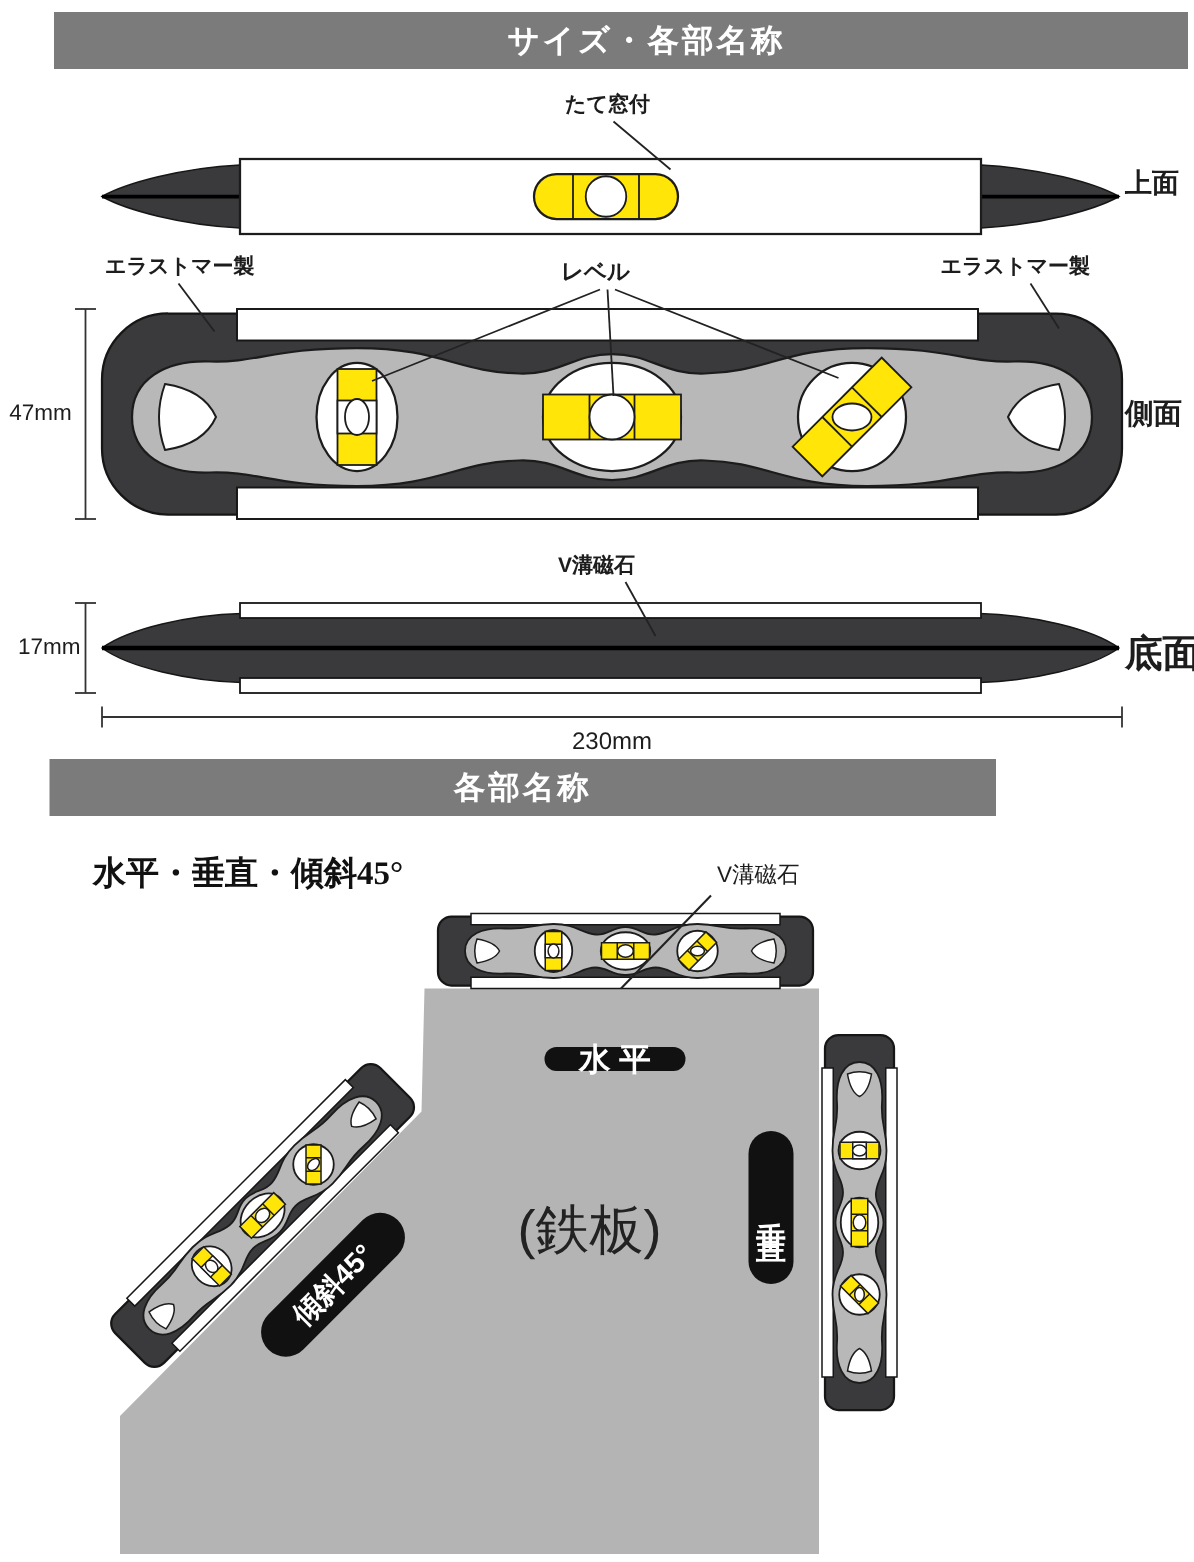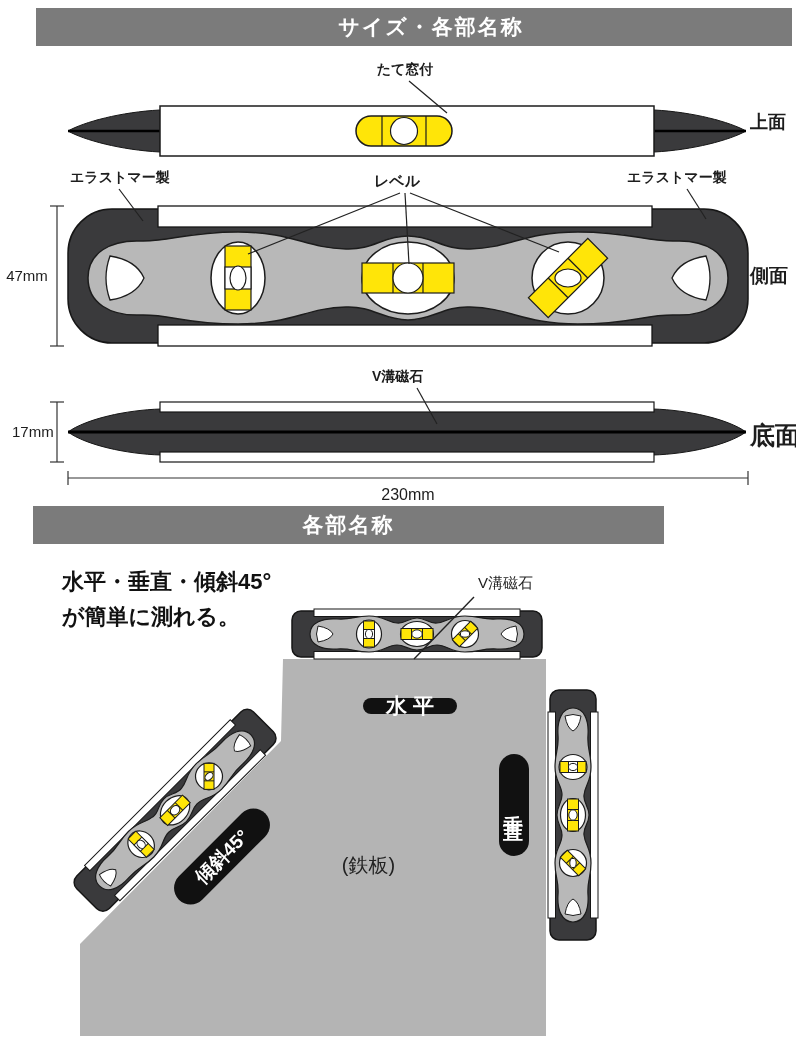--- a/index.html
+++ b/index.html
@@ -146,24 +146,23 @@
   <div class="lbl" style="left:70px;top:169px;font-size:14px;">エラストマー製</div>
   <div class="lbl" style="left:627px;top:169px;font-size:14px;">エラストマー製</div>
   <div class="lbl" style="left:374px;top:172px;width:60px;text-align:left;font-size:15px;">レベル</div>
   <div class="lbl dimtxt" style="left:4px;top:267px;width:46px;text-align:center;">47mm</div>
   <div class="lbl" style="left:750px;top:263px;font-size:19px;">側面</div>
   <div class="lbl" style="left:372px;top:368px;font-size:14px;">V溝磁石</div>
   <div class="lbl dimtxt" style="left:12px;top:423px;width:46px;text-align:left;">17mm</div>
   <div class="lbl" style="left:750px;top:419px;font-size:25px;">底面</div>
   <div class="lbl dimtxt" style="left:358px;top:486px;width:100px;text-align:center;font-size:16px;">230mm</div>
 
-  <div class="headline" style="left:62px;top:564px;">
+  <div class="headline" style="left:62px;top:564px;font-family:Liberation Serif, serif;">
     <div>水平・垂直・傾斜45°</div>
-    <div>が簡単に測れる。</div>
   </div>
   <div class="lbl n" style="left:478px;top:574px;font-size:15px;">V溝磁石</div>
 
   <div class="pill" style="left:363px;top:698px;width:94px;height:16px;border-radius:17px;font-size:21px;">水 平</div>
   <div class="pill" style="left:499px;top:754px;width:30px;height:100px;border-radius:15px;writing-mode:vertical-rl;font-size:20px;letter-spacing:8px;padding-top:2px;">垂直</div>
   <div class="pill" style="left:161px;top:840px;width:122px;height:33px;border-radius:17px;font-size:19px;transform:rotate(-45deg);">傾斜45°</div>
 
-  <div class="lbl n" style="left:296px;top:852px;width:145px;text-align:center;font-size:20px;color:#222;">(鉄板)</div>
+  <div class="lbl n" style="left:296px;top:796px;width:145px;text-align:right;font-size:36px;color:#222;">(鉄板)</div>
 </div>
 
 </body></html>

